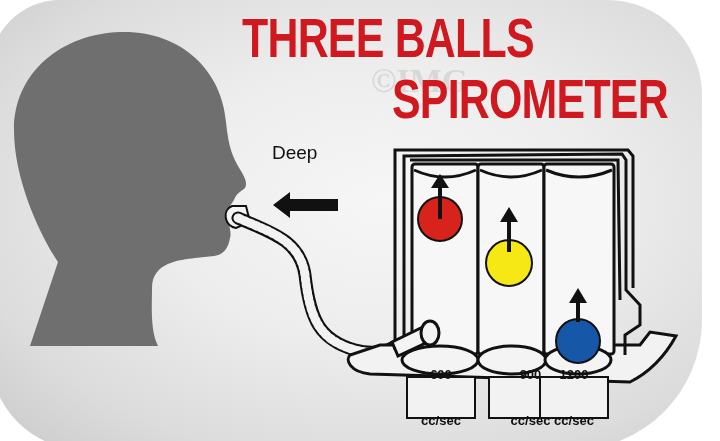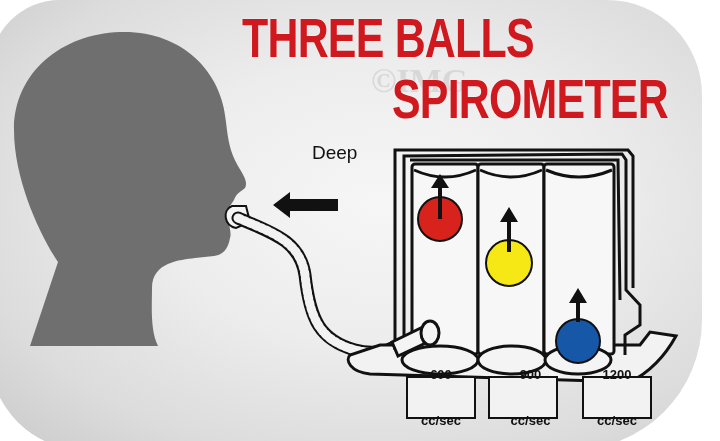--- a/index.html
+++ b/index.html
@@ -24,21 +24,20 @@
     }
     .title.l1 { left: 242px; top: 6px; font-size: 55px; transform: scaleX(0.78); }
     .title.l2 { left: 392px; top: 67px; font-size: 55px; transform: scaleX(0.78); }
     .watermark {
       position: absolute; left: 371px; top: 62px; font-size: 34px; color: rgba(150,150,150,0.25);
       font-family: "Liberation Serif", serif; font-weight: bold;
     }
     .caption {
       position: absolute; left: 272px; top: 142px; font-size: 19px; color: #111; line-height: 22px;
       font-family: "Liberation Sans", sans-serif;
-      margin-left: 40px;
     }
     svg.art { position: absolute; left: 0; top: 0; }
     .rate-box {
       position: absolute; top: 376px; width: 70px; height: 43px; box-sizing: border-box;
       border: 2px solid #111; background: #f2f2f2;
       display: flex; flex-direction: column; align-items: center; justify-content: center;
       font-weight: bold; font-size: 13px; color: #111; line-height: 16px;
       font-family: "Liberation Sans", sans-serif;
       gap: 30px;
     }
@@ -122,17 +121,17 @@
   </div>
 
   <div class="rate-box" style="left:406px;">
     <span>600</span>
     <span>cc/sec</span>
   </div>
   <div class="rate-box" style="left:488px;padding-left:15px;">
     <span>900</span>
     <span>cc/sec</span>
   </div>
-  <div class="rate-box" style="left:582px;">
+  <div class="rate-box" style="left:539px;">
     <span>1200</span>
     <span>cc/sec</span>
   </div>
 </div>
 
 </body></html>

